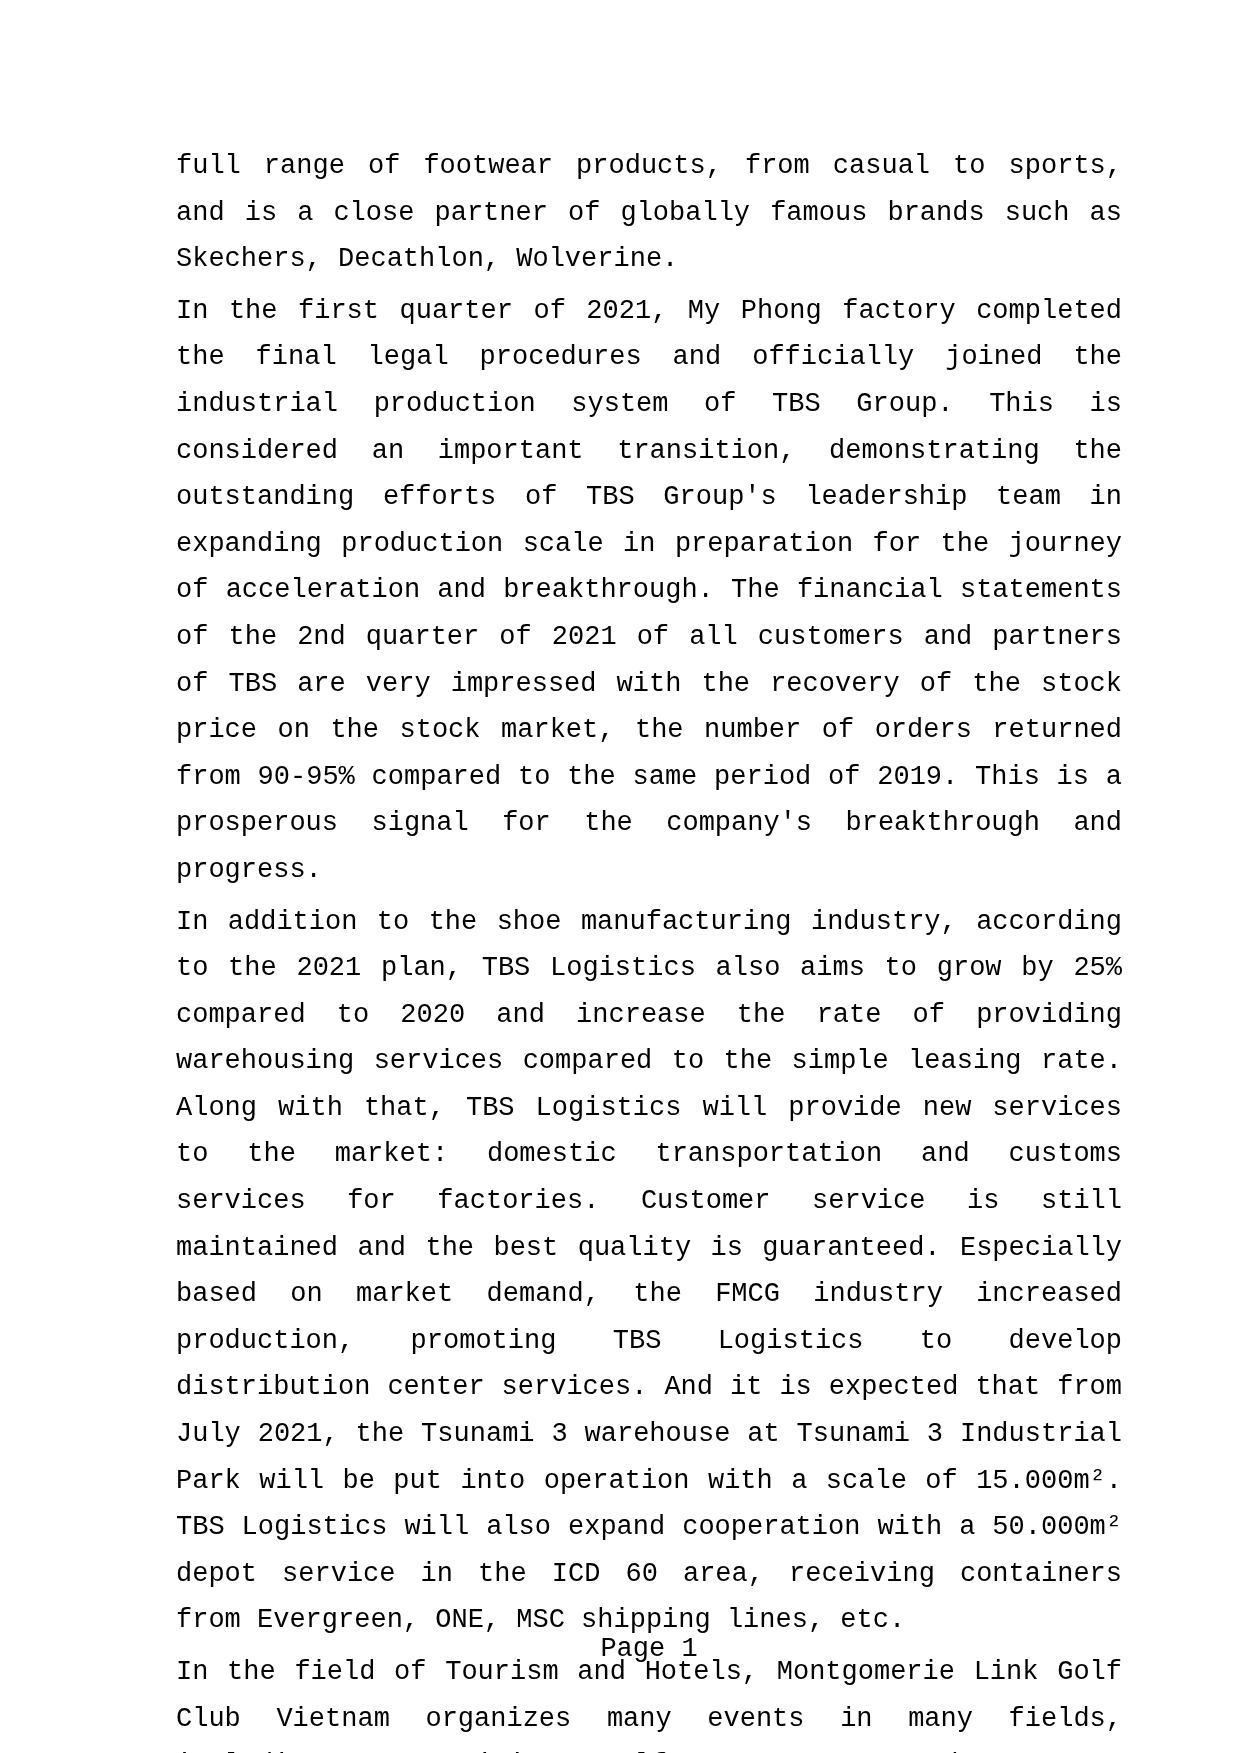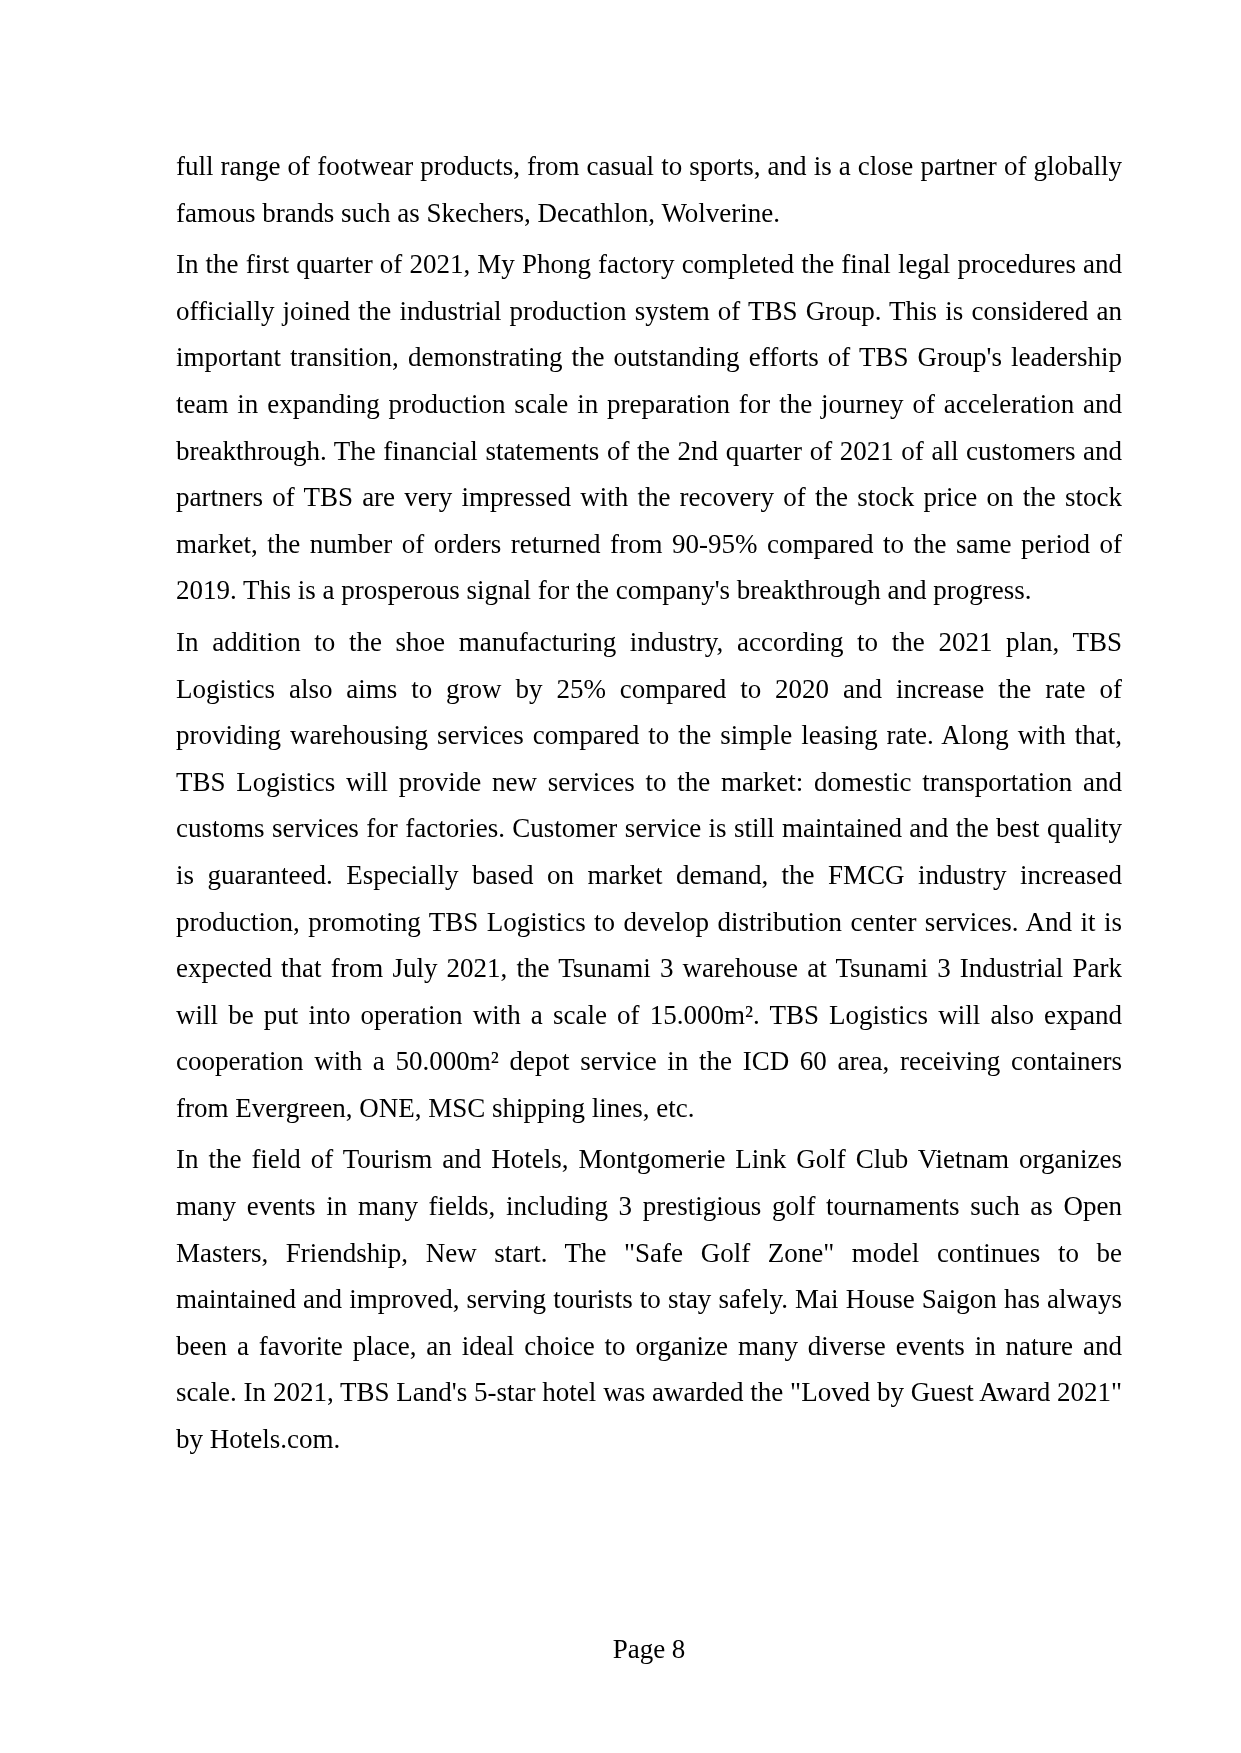--- a/index.html
+++ b/index.html
@@ -6,21 +6,21 @@
       margin: 0;
       padding: 0;
       background: #ffffff;
     }
     .page {
       position: relative;
       width: 1241px;
       height: 1753px;
       background: #ffffff;
       overflow: hidden;
-      font-family: Liberation Serif, serif;
+      font-family: Liberation Mono, monospace;
       color: #000000;
     }
     .content {
       position: absolute;
       left: 176px;
       top: 143px;
       width: 946px;
     }
     .para {
       margin: 0 0 5px 0;
@@ -45,14 +45,14 @@
 </head>
 <body>
 
 <div class="page">
   <div class="content">
     <p class="para">full range of footwear products, from casual to sports, and is a close partner of globally famous brands such as Skechers, Decathlon, Wolverine.</p>
     <p class="para">In the first quarter of 2021, My Phong factory completed the final legal procedures and officially joined the industrial production system of TBS Group. This is considered an important transition, demonstrating the outstanding efforts of TBS Group's leadership team in expanding production scale in preparation for the journey of acceleration and breakthrough. The financial statements of the 2nd quarter of 2021 of all customers and partners of TBS are very impressed with the recovery of the stock price on the stock market, the number of orders returned from 90-95% compared to the same period of 2019. This is a prosperous signal for the company's breakthrough and progress.</p>
     <p class="para">In addition to the shoe manufacturing industry, according to the 2021 plan, TBS Logistics also aims to grow by 25% compared to 2020 and increase the rate of providing warehousing services compared to the simple leasing rate. Along with that, TBS Logistics will provide new services to the market: domestic transportation and customs services for factories. Customer service is still maintained and the best quality is guaranteed. Especially based on market demand, the FMCG industry increased production, promoting TBS Logistics to develop distribution center services. And it is expected that from July 2021, the Tsunami 3 warehouse at Tsunami 3 Industrial Park will be put into operation with a scale of 15.000m². TBS Logistics will also expand cooperation with a 50.000m² depot service in the ICD 60 area, receiving containers from Evergreen, ONE, MSC shipping lines, etc.</p>
     <p class="para">In the field of Tourism and Hotels, Montgomerie Link Golf Club Vietnam organizes many events in many fields, including 3 prestigious golf tournaments such as Open Masters, Friendship, New start. The "Safe Golf Zone" model continues to be maintained and improved, serving tourists to stay safely. Mai House Saigon has always been a favorite place, an ideal choice to organize many diverse events in nature and scale. In 2021, TBS Land's 5-star hotel was awarded the "Loved by Guest Award 2021" by Hotels.com.</p>
   </div>
-  <div class="page-footer">Page 8</div>
+  <div class="page-footer">Page 1</div>
 </div>
 
 </body></html>

